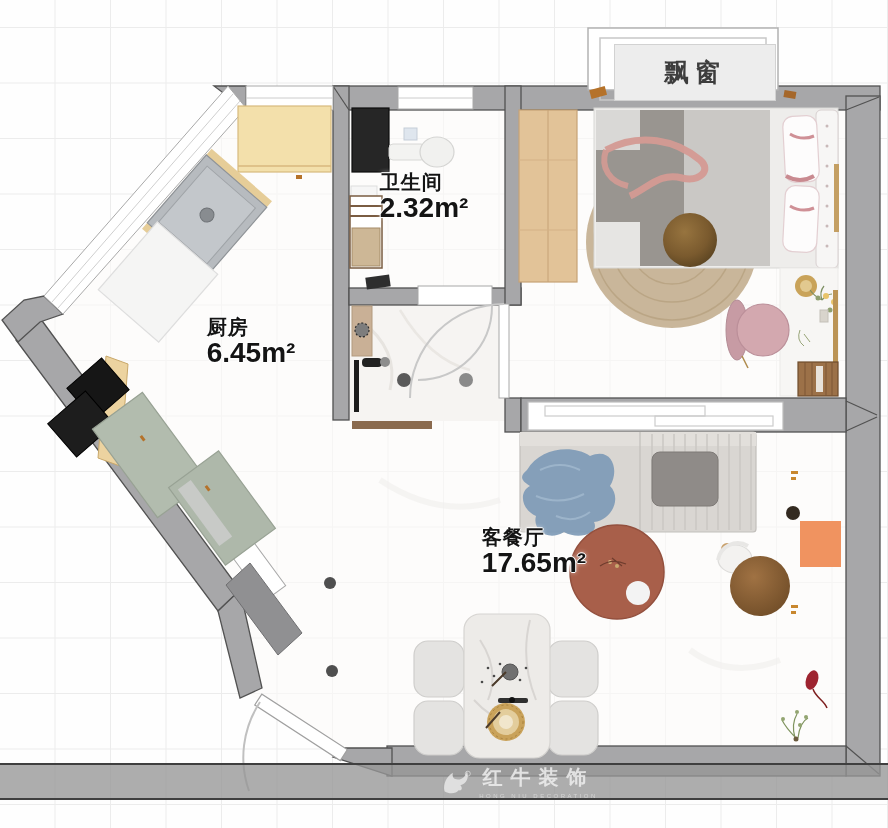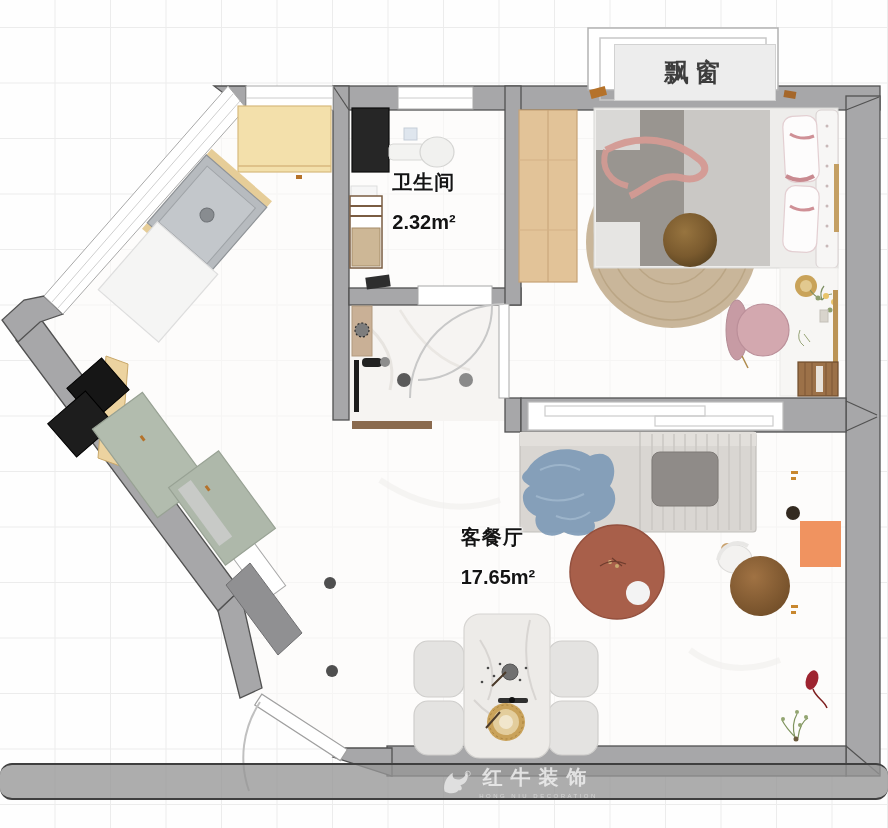--- a/index.html
+++ b/index.html
@@ -14,32 +14,32 @@
     font-family:"Liberation Sans", sans-serif;
     user-select:none;
   }
   .canvas svg.plan{position:absolute;left:0;top:0;}
   .room-label{
     position:absolute;text-align:left;transform:translateX(-50%);
     color:#141414;font-weight:700;line-height:1;
     text-shadow:0 1px 0 #fff,0 -1px 0 #fff,1px 0 0 #fff,-1px 0 0 #fff,0 0 5px #fff;
   }
   .room-name{font-size:20px;letter-spacing:1px;}
-  .room-area{font-size:20px;margin-top:20px;}
+  .room-area{font-size:28px;margin-top:2px;}
   .bay-label{
     position:absolute;left:614px;top:44px;width:162px;height:57px;
     background:#ededed;border:1px solid #d2d2d2;box-sizing:border-box;
     display:flex;align-items:center;justify-content:center;
     font-size:25px;letter-spacing:6px;color:#3d3d3d;font-weight:600;
   }
   .watermark{
     position:absolute;left:0;top:763px;width:888px;height:37px;box-sizing:border-box;
     background:rgba(150,150,150,0.78);
     border-top:2px solid #3f3f3f;border-bottom:2px solid #3f3f3f;
-    display:flex;align-items:center;justify-content:center;border-radius:12px;
+    display:flex;align-items:center;justify-content:center;
   }
   .wm-inner{display:flex;align-items:center;gap:7px;transform:translateX(76px);}
   .wm-text{display:flex;flex-direction:column;align-items:center;}
   .wm-cn{font-size:20px;font-weight:700;letter-spacing:8px;color:rgba(242,242,242,0.82);}
   .wm-en{font-size:6px;letter-spacing:2.5px;color:rgba(242,242,242,0.55);margin-top:2px;}
 </style>
 </head>
 <body>
 
 <div class="canvas">
@@ -350,21 +350,25 @@
     <path d="M260,702 A101,101 0 0 0 249,791" fill="none" stroke="#c0c0c0" stroke-width="2"></path>
   </g>
 </svg>
 
   <div class="bay-label">飘窗</div>
 
   <div class="room-label" style="left:424px;top:172px">
     <div class="room-name">卫生间</div>
     <div class="room-area">2.32m²</div>
   </div>
-  <div class="room-label" style="left:498px;top:527px">
+  <div class="room-label" style="left:251px;top:317px">
+    <div class="room-name">厨房</div>
+    <div class="room-area">6.45m²</div>
+  </div>
+  <div class="room-label" style="left:534px;top:527px">
     <div class="room-name">客餐厅</div>
     <div class="room-area">17.65m²</div>
   </div>
 
   <div class="watermark">
     <div class="wm-inner">
       <svg width="30" height="28" viewBox="0 0 36 32">
         <path d="M3,27 C1,18 6,9 13,5 C12,10 14,13 19,13 C26,13 28,8 30,3 C33,11 29,18 22,20 C25,23 24,27 20,26 C17,30 9,31 3,27 Z" fill="rgba(240,240,240,0.75)"></path>
         <circle cx="31" cy="6" r="3" fill="none" stroke="rgba(240,240,240,0.7)" stroke-width="1"></circle>
       </svg>

